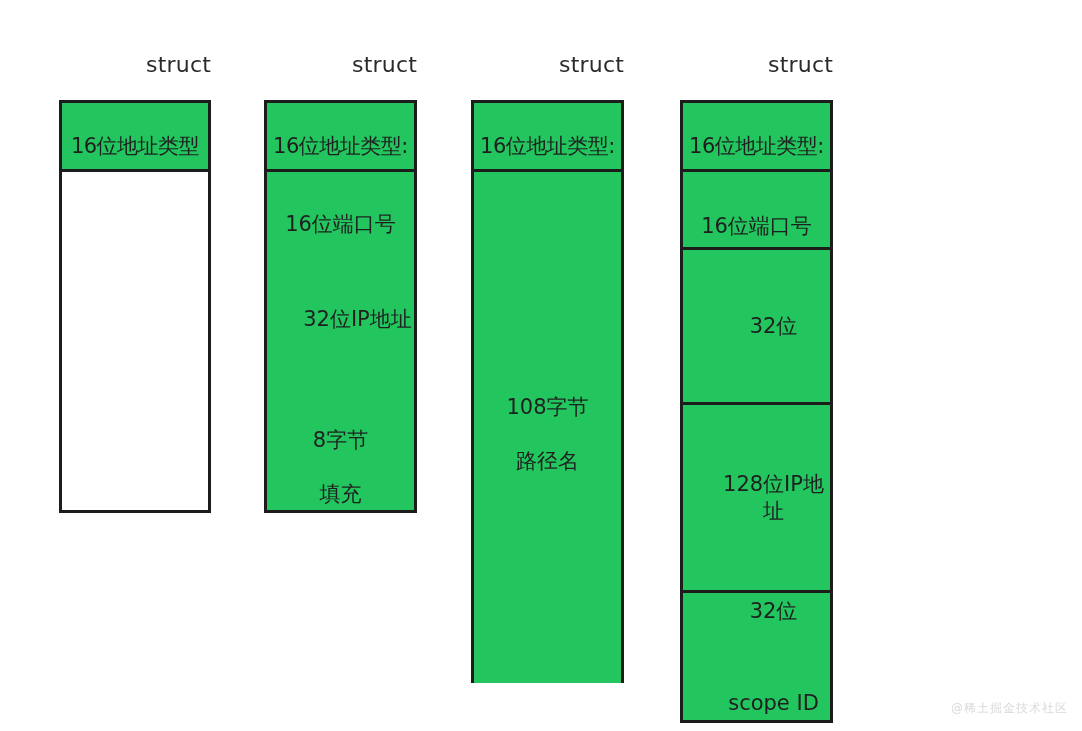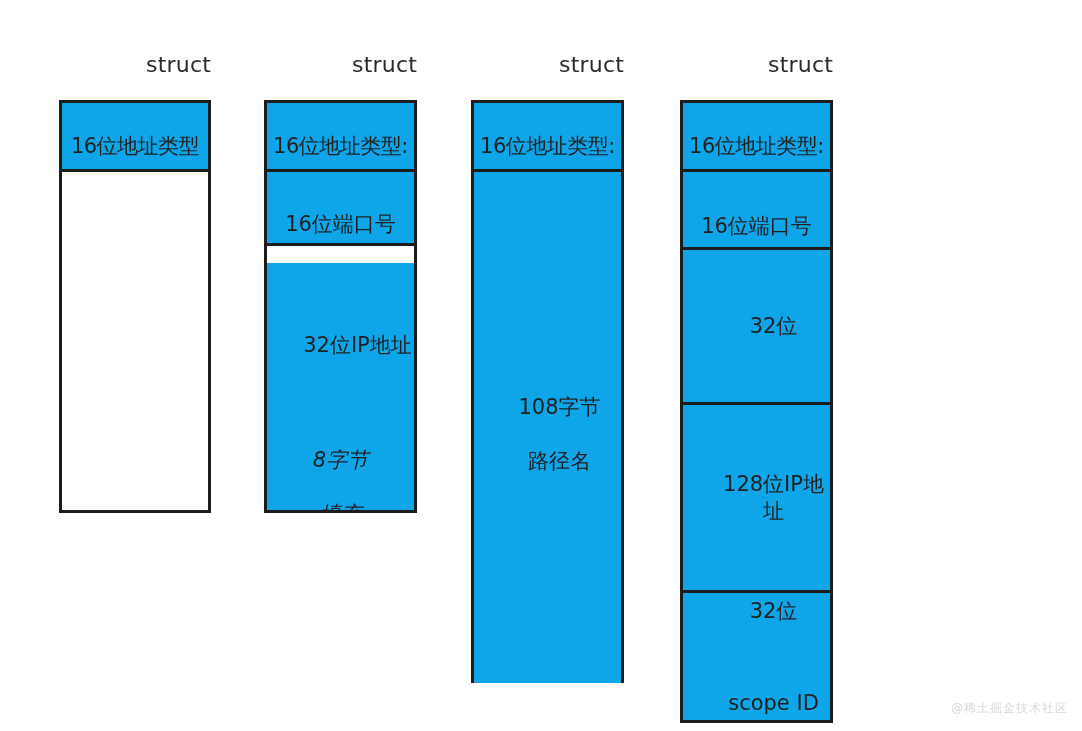--- a/index.html
+++ b/index.html
@@ -56,21 +56,21 @@
     border: 3px solid #1c1c1c;
     background: #ffffff;
   }
 
   .field {
     position: absolute;
     left: 0;
     box-sizing: border-box;
     width: 100%;
     border-bottom: 3px solid #1c1c1c;
-    background: #0ea5e9;
+    background: #22c55e;
     overflow: hidden;
   }
   .field.last { border-bottom: none; }
 
   .field-text {
     position: absolute;
     left: 0;
     width: 100%;
     text-align: center;
     font-size: 21px;
@@ -79,21 +79,21 @@
     white-space: pre-line;
     padding: 0 2px;
     box-sizing: border-box;
   }
   .field-text .l1 { display: block; }
   .field-text .l2 { display: block; }
 
   
   .ft-top      { top: 3px; }
   .ft-mid      { top: 50%; transform: translateY(-50%); padding-left: 36px; }
-  .ft-upper    { top: 62px; margin-left: 12px; }
+  .ft-upper    { top: 62px; }
   .ft-wide     { letter-spacing: -0.5px; }
   .ft-spaced   { line-height: 46px; }
 
   .watermark {
     position: absolute;
     right: 14px;
     bottom: 14px;
     font-size: 12px;
     color: #d9d9d9;
     letter-spacing: 1px;
@@ -129,27 +129,27 @@
         <div class="field-text ft-top ft-wide">
           <span class="l1">16位地址类型:</span>
           
         </div>
       </div>
       <div class="field" style="top:69px; height:74px;">
         <div class="field-text" style="top:12px;">
           <span class="l1">16位端口号</span>
         </div>
       </div>
-      <div class="field" style="top:160px; height:166px;">
+      <div class="field" style="top:134px; height:166px;">
         <div class="field-text ft-mid">
           <span class="l1">32位IP地址</span>
         </div>
       </div>
       <div class="field last" style="top:297px; height:110px;">
-        <div class="field-text" style="top:20px;font-style:italic;">
+        <div class="field-text" style="top:0;">
           <span class="l1">8字节</span>
           <span class="l2">填充</span>
         </div>
       </div>
     </div>
   </div>
 
   <div class="struct-col" style="left:471px; top:18px; width:153px; height:665px;">
     <div class="struct-title" style="width:153px;">
       <span class="kw">struct</span>

